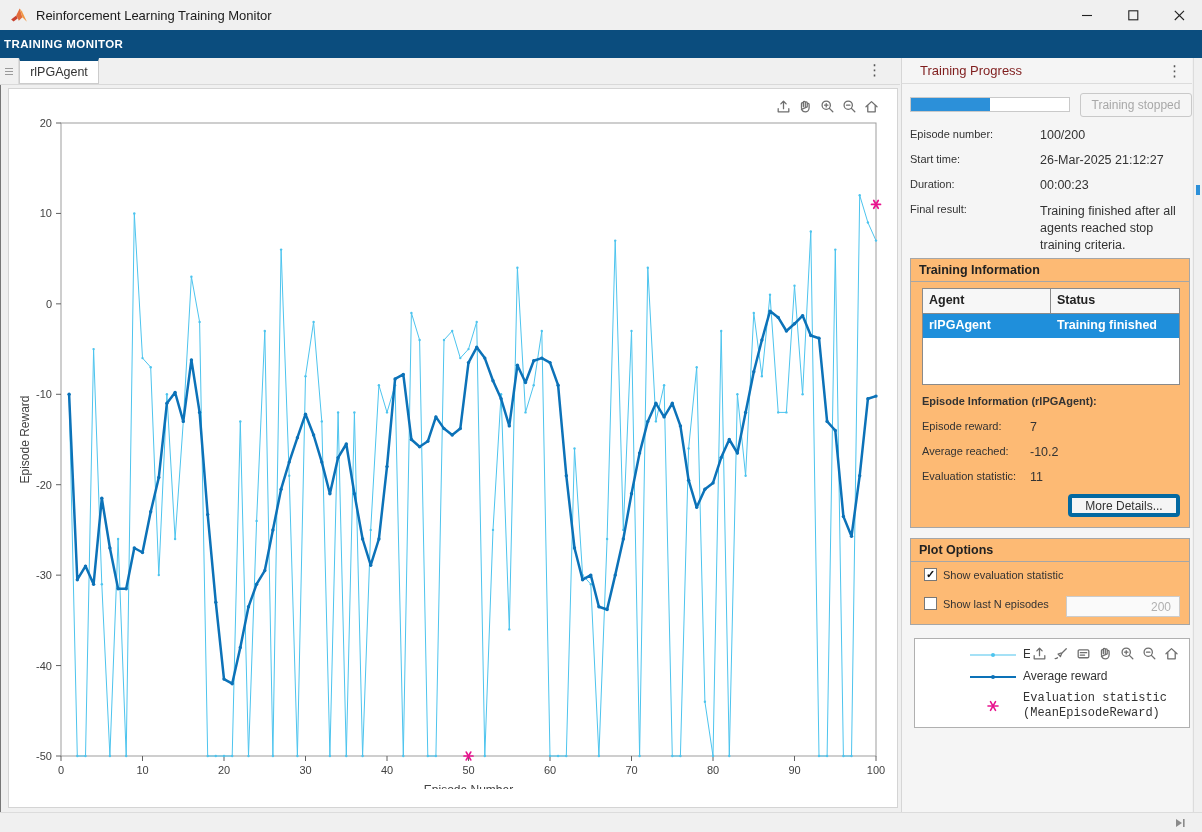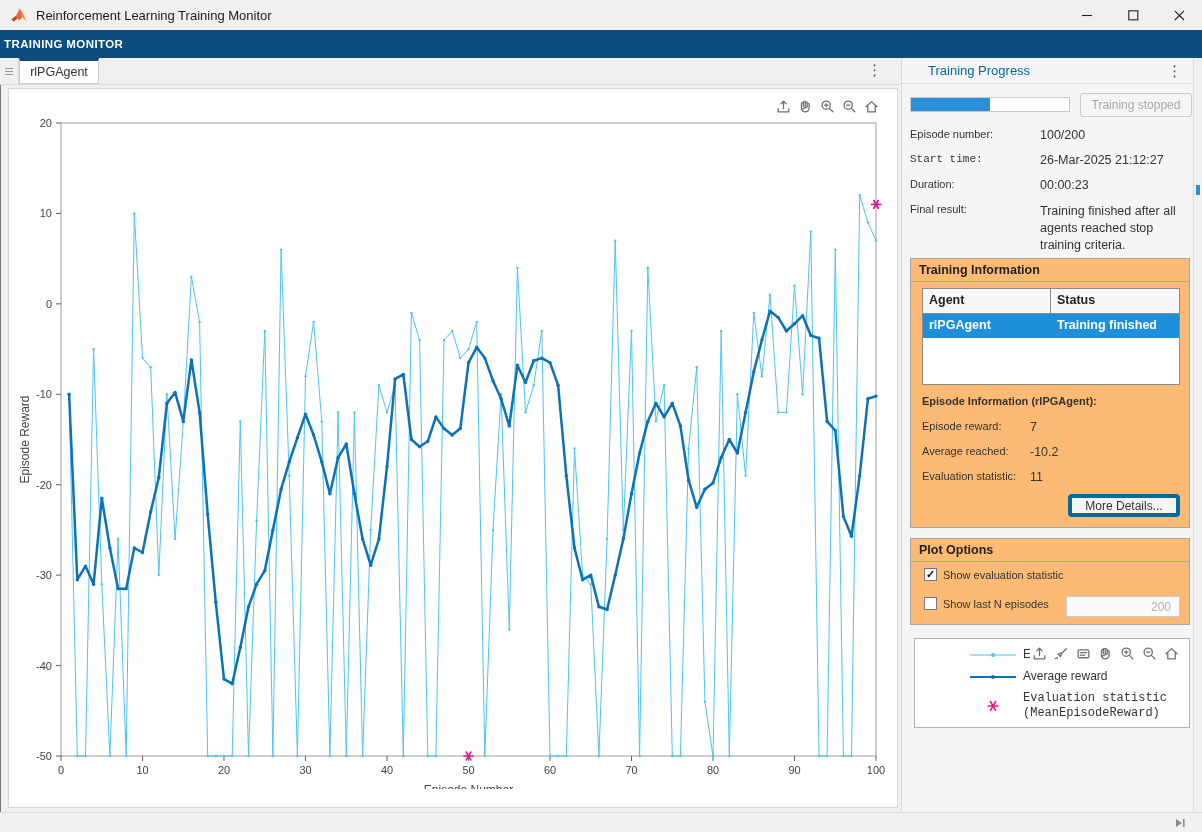--- a/index.html
+++ b/index.html
@@ -42,21 +42,21 @@
   .axtoolbar svg{width:17px;height:17px;stroke:#6e6e6e;fill:none;stroke-width:1.2;
     stroke-linecap:round;stroke-linejoin:round;}
   .chart-svg{position:absolute;left:0;top:0;}
   .chart-svg text{font-family:"Liberation Sans",sans-serif;}
   
   .rpanel{position:absolute;left:901px;top:58px;width:291px;height:754px;background:#f5f5f5;
     border-left:1px solid #d6d6d6;box-sizing:border-box;}
   .rheader{position:absolute;left:901px;top:58px;width:291px;height:26px;background:#f5f5f5;
     border-left:1px solid #d6d6d6;border-bottom:1px solid #dcdcdc;box-sizing:border-box;
     display:flex;align-items:center;}
-  .rheader .rtitle{font-size:13px;color:#0369a1;margin-left:26px;text-align:right;}
+  .rheader .rtitle{font-size:13px;color:#7f1d1d;margin-left:18px;text-align:right;}
   .rheader .kebab{position:absolute;right:10px;top:5px;}
   .abs{position:absolute;}
   .lbl{font-size:11px;color:#333;}
   .val{font-size:12.5px;color:#333;}
   .progress-track{left:910px;top:97px;width:160px;height:15px;background:#fff;
     border:1px solid #c9c9c9;box-sizing:border-box;}
   .progress-fill{height:100%;background:#2c90d9;}
   .stop-btn{left:1080px;top:93px;width:112px;height:24px;border:1px solid #c9c9c9;border-radius:3px;
     background:#f5f5f5;color:#a8a8a8;font-size:12px;display:flex;align-items:center;justify-content:center;box-sizing:border-box;}
   .groupbox{border:1px solid #a6a6a6;background:#fdba74;box-sizing:border-box;}
@@ -429,21 +429,21 @@
   <span class="kebab">⋮</span>
 </div>
 
 <div class="abs progress-track">
   <div id="progFill" class="progress-fill" style="width: 50%;"></div>
 </div>
 <div class="abs stop-btn">Training stopped</div>
 
 <div class="abs lbl" style="left:910px;top:128px;">Episode number:</div>
 <div class="abs val" style="left:1040px;top:128px;">100/200</div>
-<div class="abs lbl" style="left:910px;top:153px;font-family:Liberation Mono, monospace;">Start time:</div>
+<div class="abs lbl" style="left:910px;top:153px;">Start time:</div>
 <div class="abs val" style="left:1040px;top:153px;">26-Mar-2025 21:12:27</div>
 <div class="abs lbl" style="left:910px;top:178px;">Duration:</div>
 <div class="abs val" style="left:1040px;top:178px;">00:00:23</div>
 <div class="abs lbl" style="left:910px;top:203px;">Final result:</div>
 <div class="abs val" style="left:1040px;top:203px;width:152px;line-height:1.35;">Training finished after all agents reached stop training criteria.</div>
 
 <div class="abs groupbox" style="left:910px;top:258px;width:280px;height:270px;">
   <div class="gtitle">Training Information</div>
 </div>
 <div class="abs agent-table">

